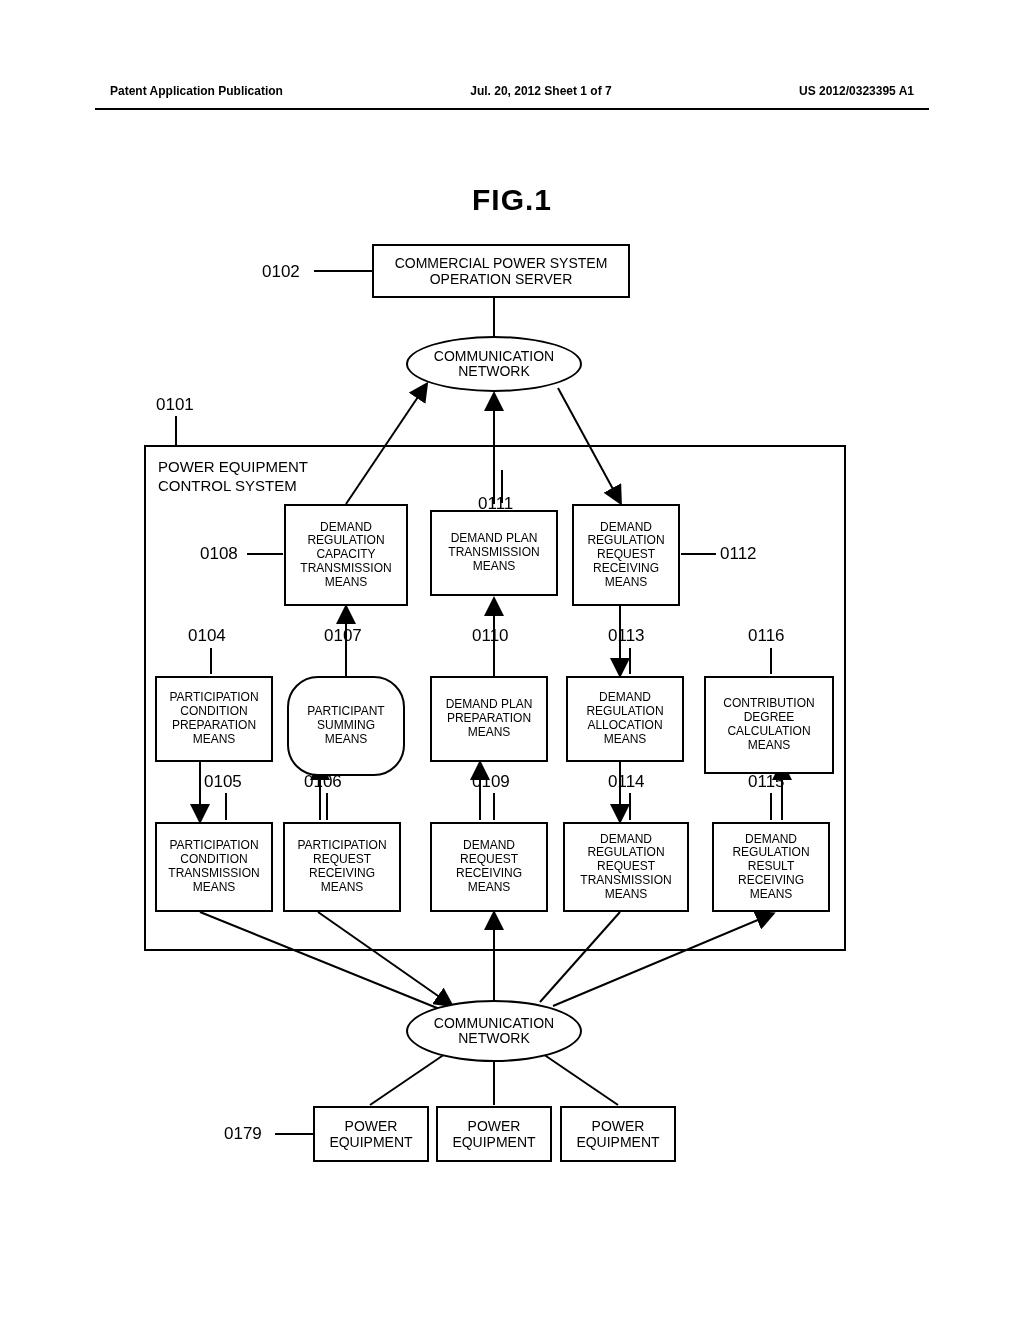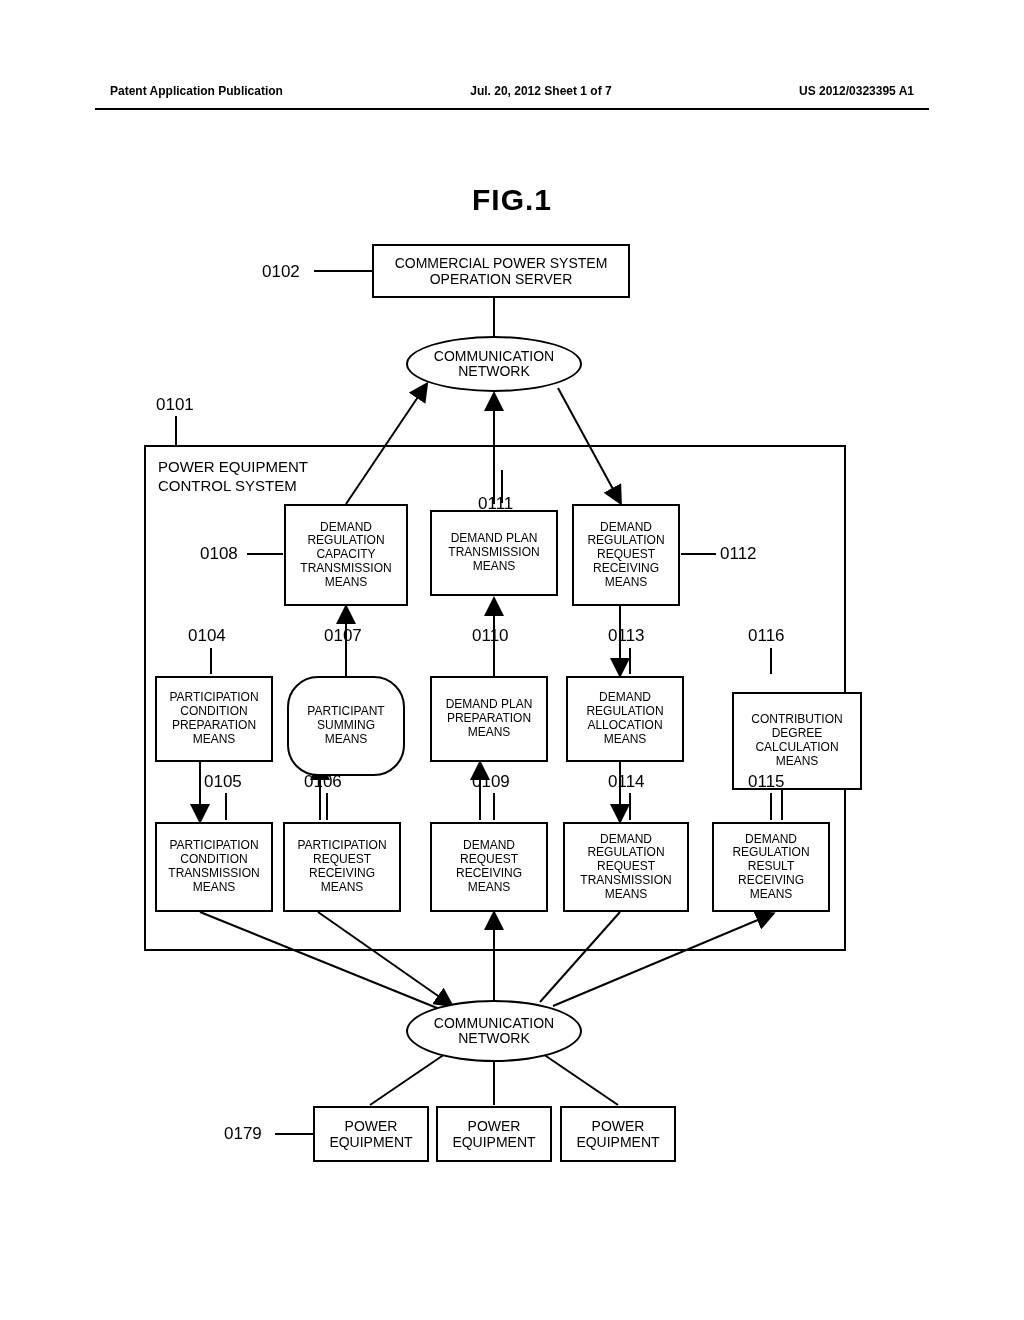--- a/index.html
+++ b/index.html
@@ -224,21 +224,21 @@
     <span style="white-space:pre-line;">DEMAND PLAN
 PREPARATION
 MEANS</span>
   </div>
 <div class="box tall" style="left:566px; top:676px; width:118px; height:86px;">
     <span style="white-space:pre-line;">DEMAND
 REGULATION
 ALLOCATION
 MEANS</span>
   </div>
-<div class="box tall" style="left:704px; top:692px; width:130px; height:98px;margin-left:28px;">
+<div class="box tall" style="left:704px; top:676px; width:130px; height:98px;">
     <span style="white-space:pre-line;">CONTRIBUTION
 DEGREE
 CALCULATION
 MEANS</span>
   </div>
 
 <div class="label" style="left:204px; top:772px;">0105</div>
 <div class="label" style="left:304px; top:772px;">0106</div>
 <div class="label" style="left:472px; top:772px;">0109</div>
 <div class="label" style="left:608px; top:772px;">0114</div>

